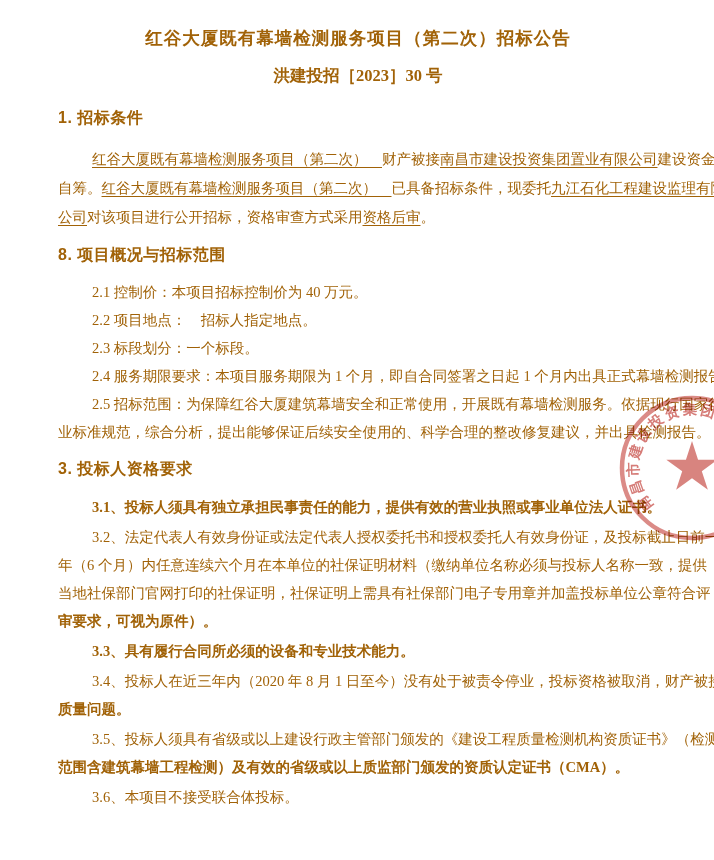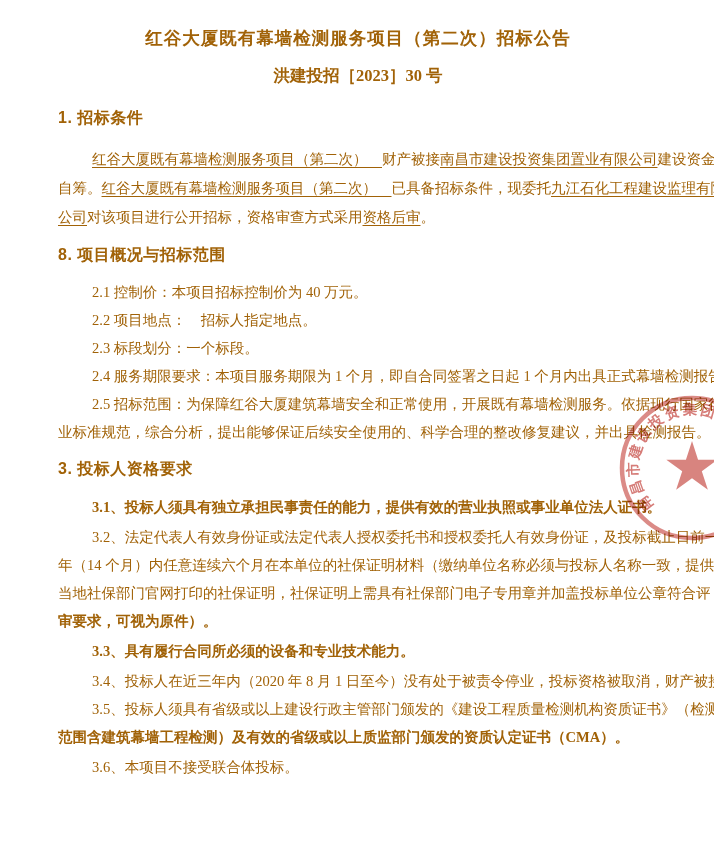--- a/index.html
+++ b/index.html
@@ -77,25 +77,26 @@
       <div class="line ind2">2.3 标段划分：一个标段。</div>
       <div class="line ind2">2.4 服务期限要求：本项目服务期限为 1 个月，即自合同签署之日起 1 个月内出具正式幕墙检测报告。</div>
       <div class="line jl ind2">2.5 招标范围：为保障红谷大厦建筑幕墙安全和正常使用，开展既有幕墙检测服务。依据现行国家行</div>
       <div class="line">业标准规范，综合分析，提出能够保证后续安全使用的、科学合理的整改修复建议，并出具检测报告。</div>
     </div>
 
     <div class="sec-heading h3m">3. 投标人资格要求</div>
     <div class="s3">
       <div class="line ind2 item-gap">3.1、投标人须具有独立承担民事责任的能力，提供有效的营业执照或事业单位法人证书。</div>
       <div class="line jl ind2">3.2、法定代表人有效身份证或法定代表人授权委托书和授权委托人有效身份证，及投标截止日前一</div>
-      <div class="line jl">年（14 个月）内任意连续六个月在本单位的社保证明材料（缴纳单位名称必须与投标人名称一致，提供</div>
+      <div class="line jl">年（6 个月）内任意连续六个月在本单位的社保证明材料（缴纳单位名称必须与投标人名称一致，提供</div>
       <div class="line jl">当地社保部门官网打印的社保证明，社保证明上需具有社保部门电子专用章并加盖投标单位公章符合评</div>
       <div class="line item-gap">审要求，可视为原件）。</div>
       <div class="line ind2 item-gap">3.3、具有履行合同所必须的设备和专业技术能力。</div>
       <div class="line jl ind2">3.4、投标人在近三年内（2020 年 8 月 1 日至今）没有处于被责令停业，投标资格被取消，财产被接</div>
+      <div class="line item-gap">质量问题。</div>
       <div class="line jl ind2">3.5、投标人须具有省级或以上建设行政主管部门颁发的《建设工程质量检测机构资质证书》（检测</div>
       <div class="line item-gap">范围含建筑幕墙工程检测）及有效的省级或以上质监部门颁发的资质认定证书（CMA）。</div>
       <div class="line ind2">3.6、本项目不接受联合体投标。</div>
     </div>
   </div>
 
   <svg class="seal" viewBox="0 0 160 160" xmlns="http://www.w3.org/2000/svg">
     <g stroke="none">
       <circle cx="80" cy="80" r="70" fill="none" stroke="#c9544e" stroke-width="4.5" opacity="0.8"></circle>
       <polygon transform="translate(80,80)" points="0,-27 6.05,-8.33 25.68,-8.34 9.8,3.18 15.87,21.84 0,10.3 -15.87,21.84 -9.8,3.18 -25.68,-8.34 -6.05,-8.33" fill="#c9544e" opacity="0.85"></polygon>

